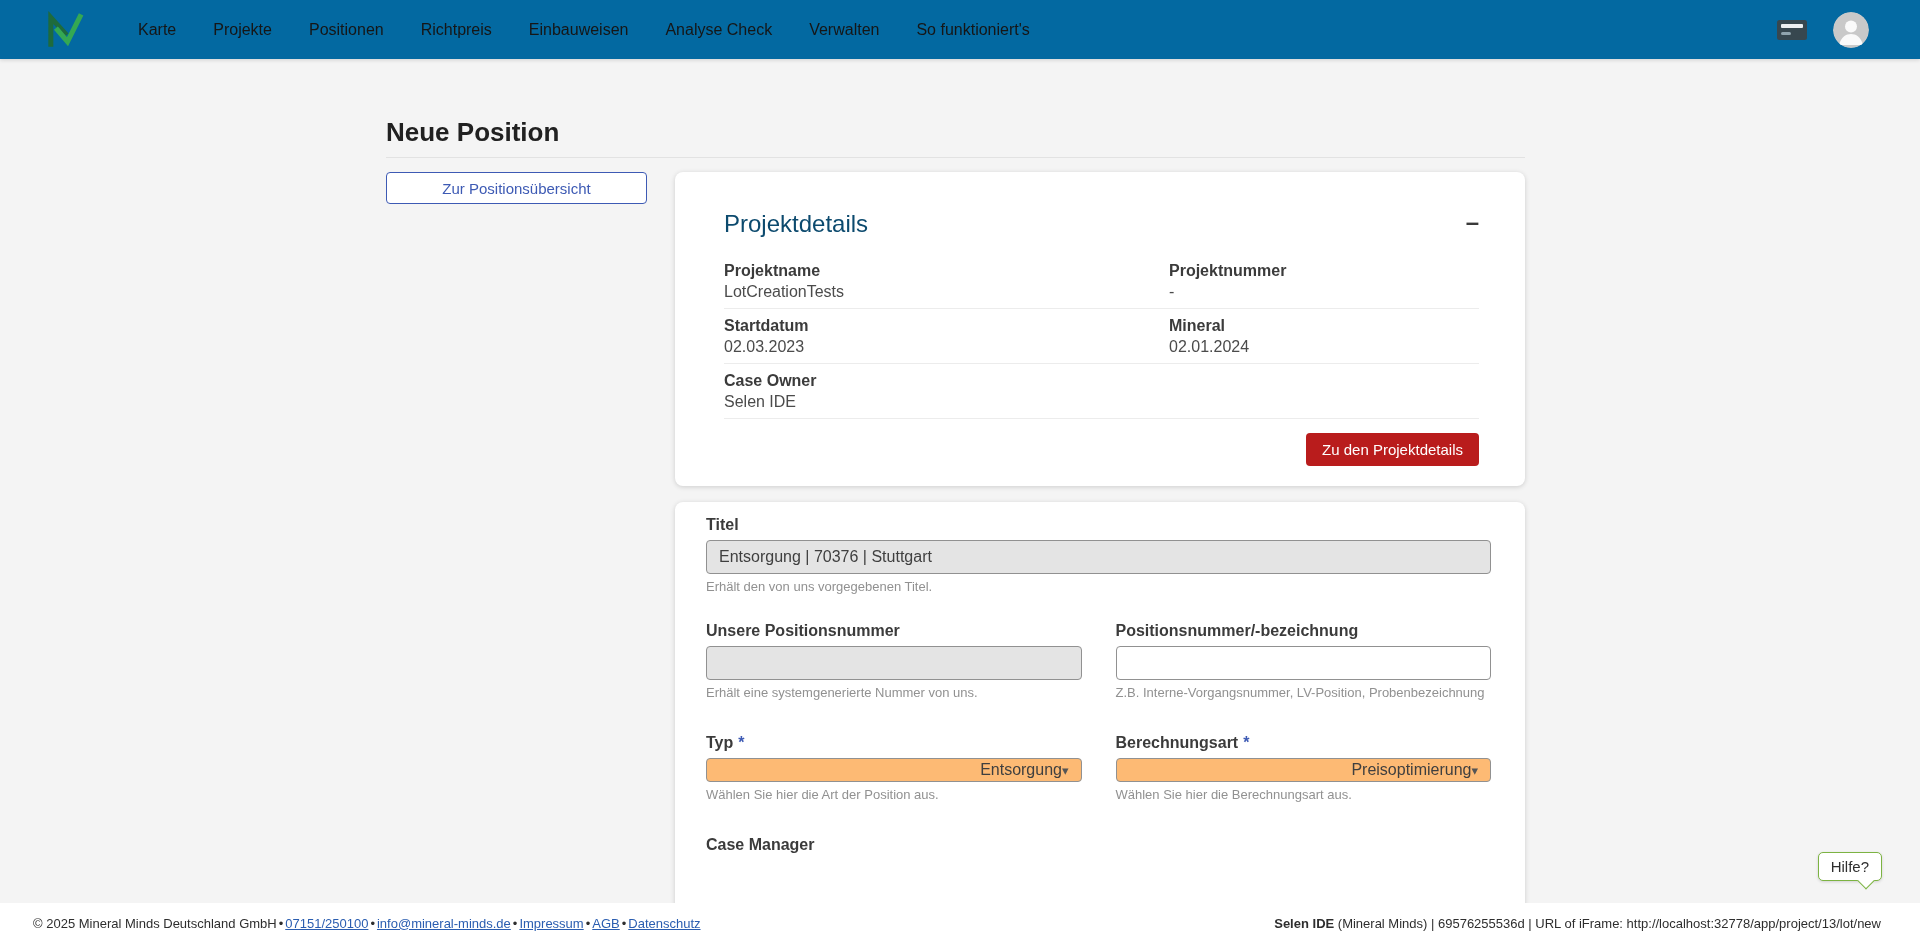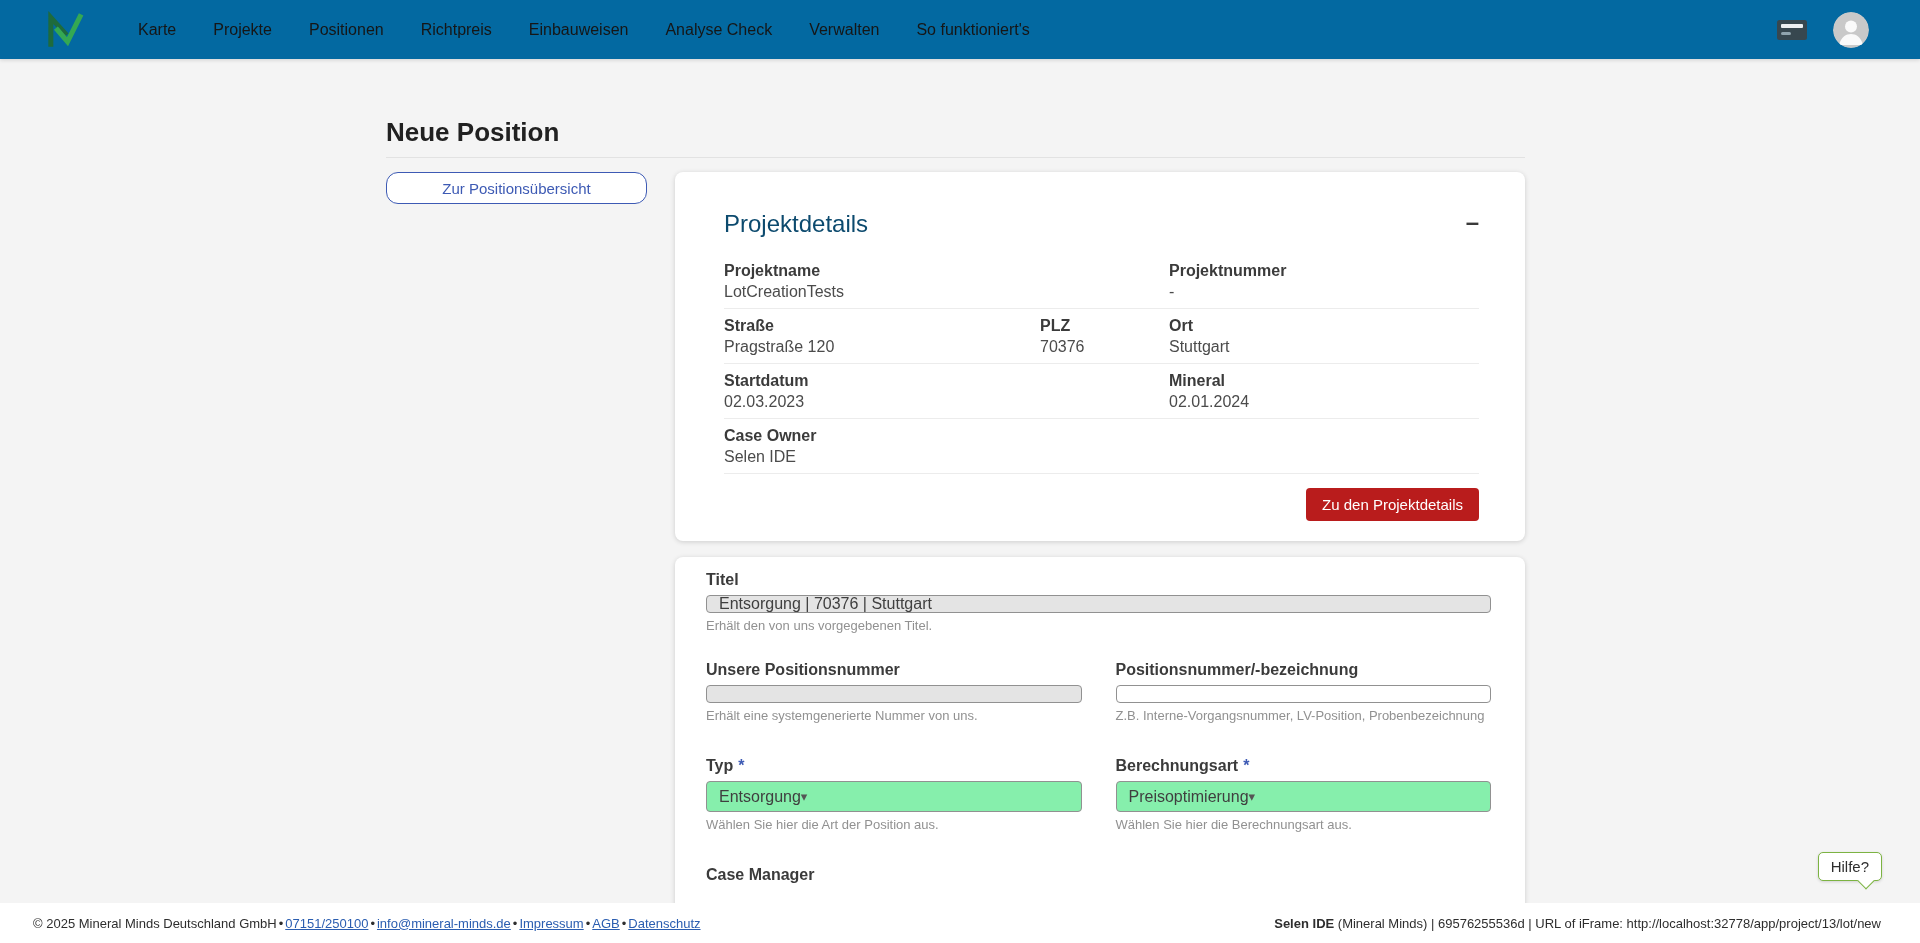--- a/index.html
+++ b/index.html
@@ -30,21 +30,21 @@
 
   
   main { position: absolute; top: 61px; bottom: 40px; left: 0; right: 0; overflow: hidden; }
   .container { margin-left: 386px; width: 1139px; padding-top: 56px; }
   .page-title { font-size: 26px; line-height: 30px; font-weight: 700; color: #212121; }
   .title-divider { border-bottom: 1px solid #e2e2e2; margin-top: 10px; }
   .content-grid { display: flex; align-items: flex-start; gap: 28px; margin-top: 14px; }
   .side-col { width: 261px; flex: 0 0 261px; }
   .back-btn {
     width: 100%; height: 32px; background: #fff;
-    border: 1px solid #3d5ab4; border-radius: 12px;
+    border: 1px solid #3d5ab4; border-radius: 4px;
     color: #3d5ab4; font-size: 15px; font-family: inherit; cursor: pointer;
   }
   .main-col { flex: 1; display: flex; flex-direction: column; gap: 16px; }
   .card { background: #fff; border-radius: 8px; box-shadow: 0 1px 5px rgba(0,0,0,.16); }
 
   
   .card-project { padding: 38px 46px 20px 49px; }
   .card-head { display: flex; align-items: flex-start; justify-content: space-between; }
   .card-title { font-size: 24px; line-height: 28px; font-weight: 400; color: #0c4a6e; }
   .collapse-btn { background: none; border: none; font-size: 24px; font-weight: 700; color: #3a3a3a; cursor: pointer; line-height: 24px; font-family: inherit; }
@@ -58,30 +58,30 @@
   .primary-btn {
     background: #b91c1c; color: #fff; border: none; border-radius: 4px; height: 33px;
     padding: 0 16px; font-size: 15px; font-family: inherit; cursor: pointer;
   }
 
   
   .card-form { padding: 14px 34px 80px 31px; }
   .field-label { font-size: 16px; font-weight: 600; color: #3b3b3b; display: inline-block; }
   .req { color: #3d5ab4; margin-left: 5px; font-weight: 700; }
   .text-input {
-    display: block; margin-top: 6px; height: 18px; width: 100%;
+    display: block; margin-top: 6px; height: 34px; width: 100%;
     border: 1px solid #919191; border-radius: 4px;
     padding: 0 12px; font-size: 16px; font-family: inherit; color: #3f3f3f; background: #fff;
   }
   .text-input:disabled { background: #e4e4e4; color: #3f3f3f; }
   .helper { margin-top: 5px; font-size: 13px; color: #919191; }
   .form-grid { display: grid; grid-template-columns: 1fr 1fr; column-gap: 30px; row-gap: 24px; margin-top: 28px; gap: 34px; }
   .select {
-    margin-top: 6px; height: 31px; border: 1px solid #919191; border-radius: 4px; background: #86efac;
-    display: flex; align-items: center; justify-content: flex-start;
+    margin-top: 6px; height: 24px; border: 1px solid #919191; border-radius: 4px; background: #fdba74;
+    display: flex; align-items: center; justify-content: flex-end;
     padding: 0 12px; font-size: 16px; color: #3f3f3f; cursor: pointer;
   }
   .chevron { font-size: 13px; color: #555; }
 
   
   .help-bubble {
     position: absolute; right: 38px; bottom: 62px; background: #fff;
     border: 1px solid #7cb342; border-radius: 5px; padding: 5px 12px;
     font-size: 15px; color: #2e2e2e; cursor: pointer; z-index: 25;
     box-shadow: 0 1px 3px rgba(0,0,0,.15);
@@ -161,34 +161,20 @@
               <div class="span2">
                 <div class="cell-label">Projektname</div>
                 <div class="cell-value">LotCreationTests</div>
               </div>
               <div class="col3">
                 <div class="cell-label">Projektnummer</div>
                 <div class="cell-value">-</div>
               </div>
             </div>
             <div class="trow">
-              <div>
-                <div class="cell-label">Straße</div>
-                <div class="cell-value">Pragstraße 120</div>
-              </div>
-              <div>
-                <div class="cell-label">PLZ</div>
-                <div class="cell-value">70376</div>
-              </div>
-              <div>
-                <div class="cell-label">Ort</div>
-                <div class="cell-value">Stuttgart</div>
-              </div>
-            </div>
-            <div class="trow">
               <div class="span2">
                 <div class="cell-label">Startdatum</div>
                 <div class="cell-value">02.03.2023</div>
               </div>
               <div class="col3">
                 <div class="cell-label">Mineral</div>
                 <div class="cell-value">02.01.2024</div>
               </div>
             </div>
             <div class="trow">

